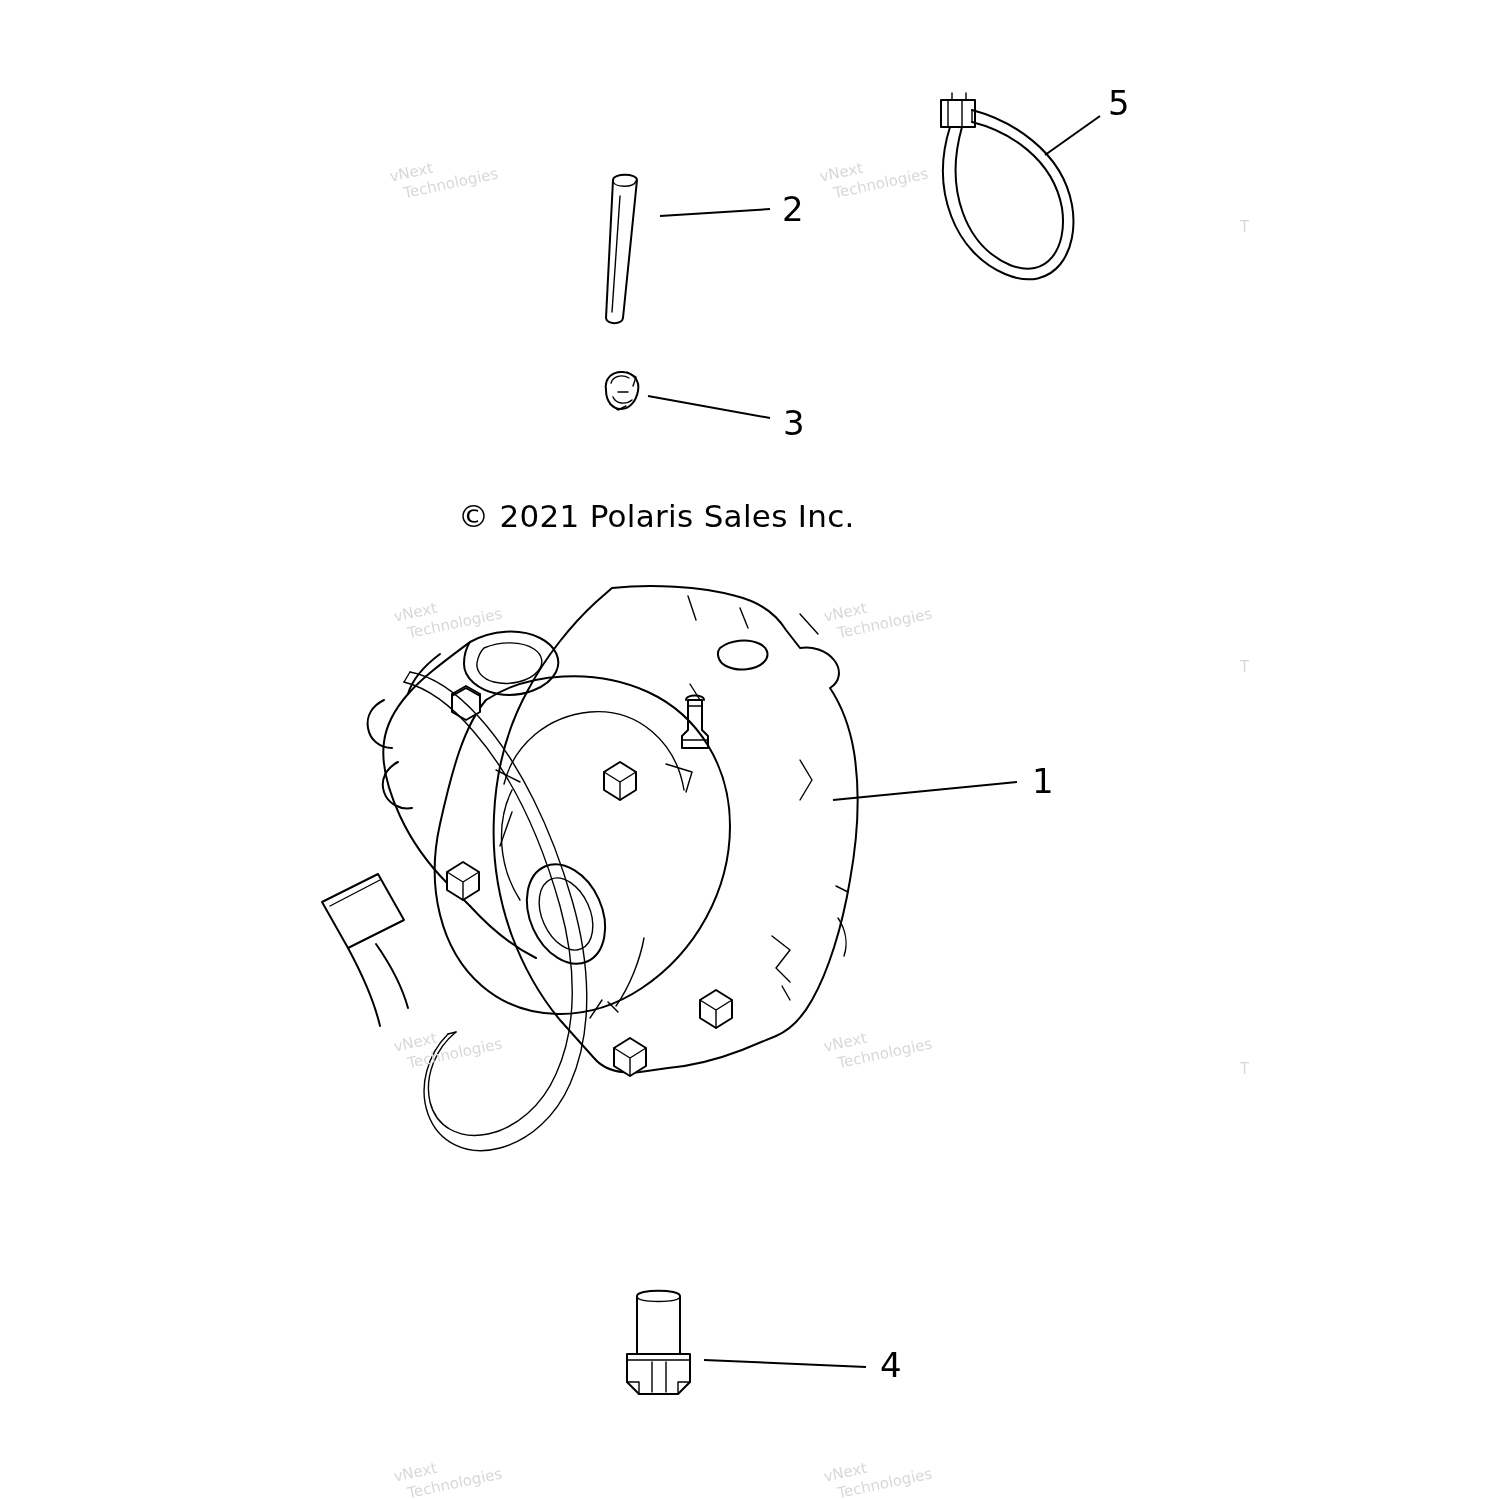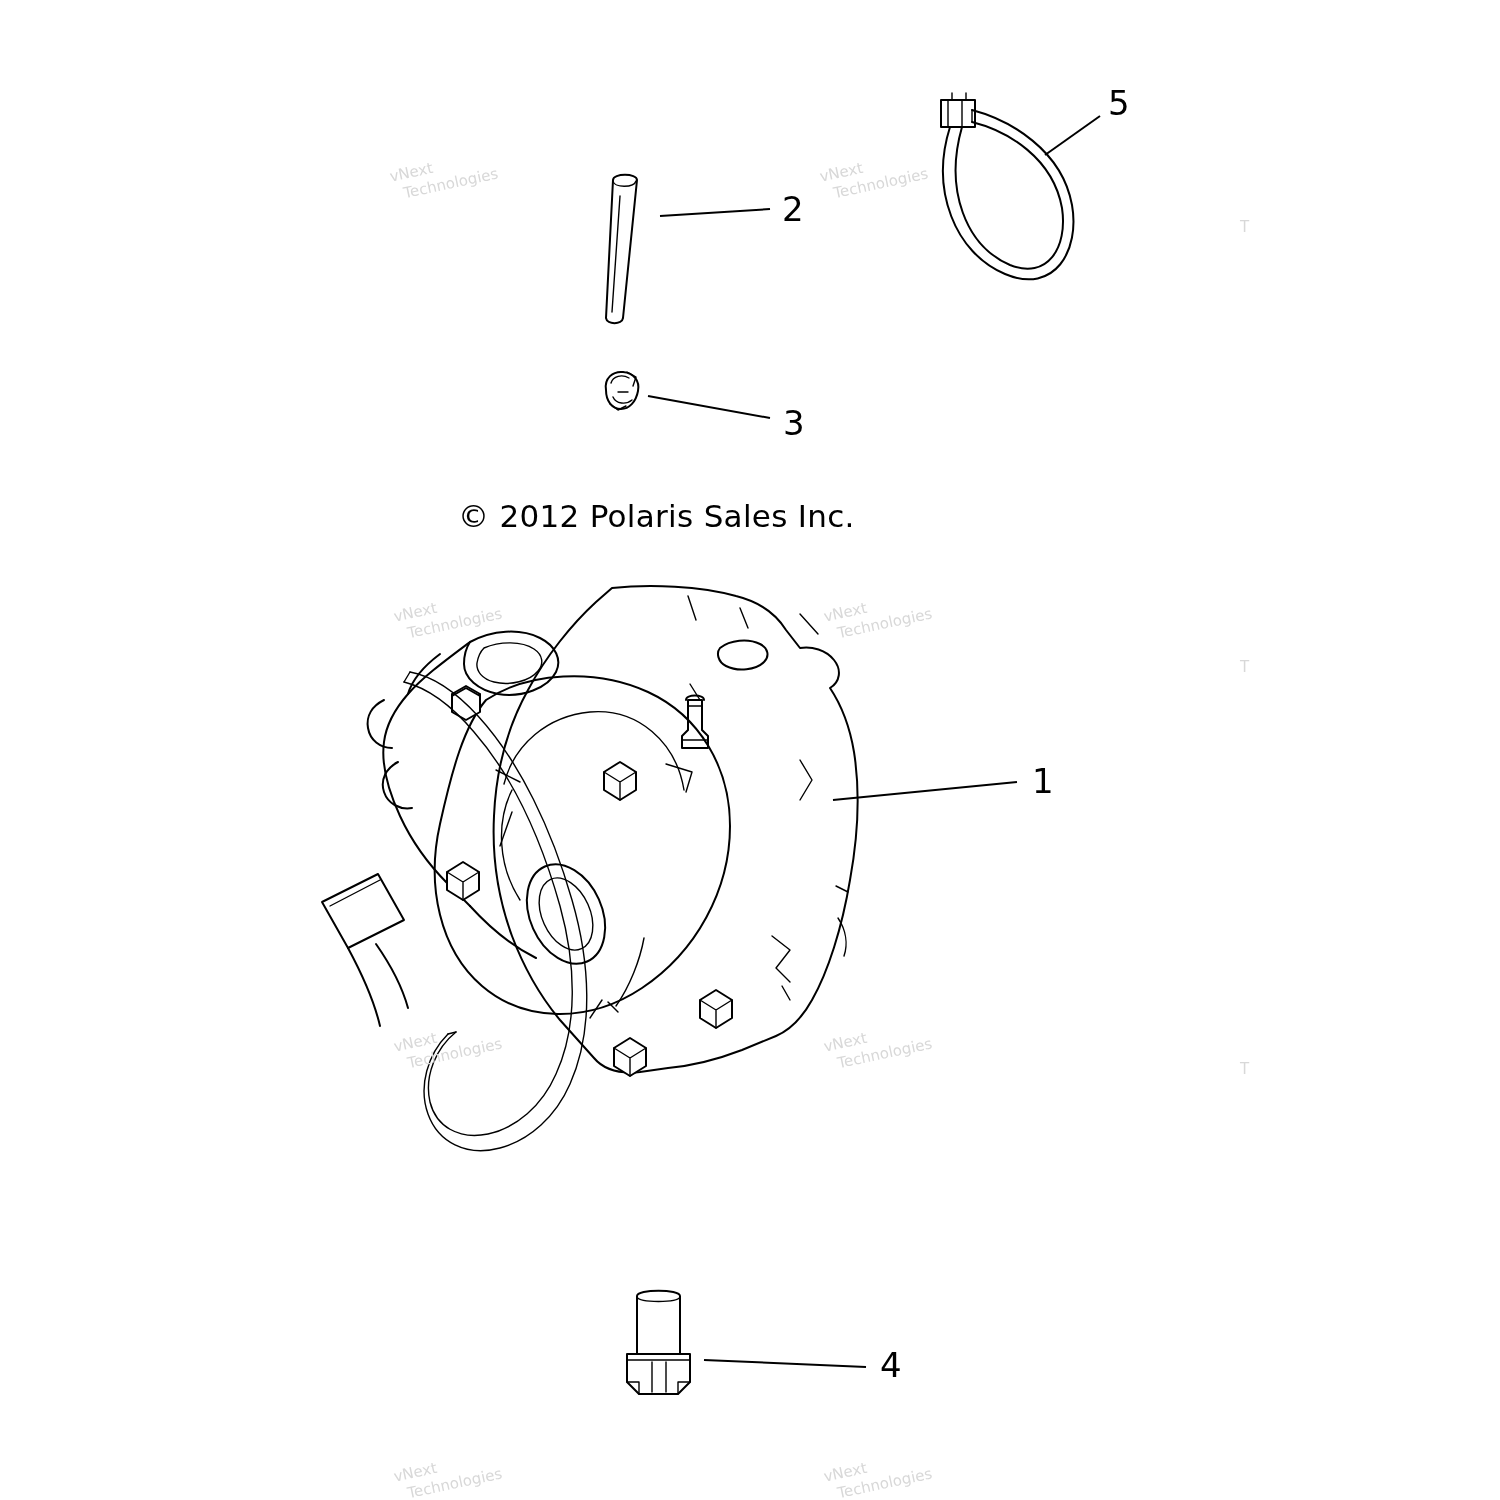--- a/index.html
+++ b/index.html
@@ -235,21 +235,21 @@
   <div class="wm-t" style="left:1240px; top:1060px;">T</div>
 
   <div class="wm" style="left:392px; top:1468px;">
     <span>vNext</span><span class="l2">Technologies</span>
   </div>
   <div class="wm" style="left:822px; top:1468px;">
     <span>vNext</span><span class="l2">Technologies</span>
   </div>
 
   <div class="copyright" style="left:458px; top:498px;">
-    <span>© 2012 Polaris Sales Inc.</span>
+    <span>© 2021 Polaris Sales Inc.</span>
   </div>
 
   <div class="callout" style="left:782px; top:192px;">2</div>
   <div class="callout" style="left:1108px; top:86px;">5</div>
   <div class="callout" style="left:783px; top:406px;">3</div>
   <div class="callout" style="left:1032px; top:764px;">1</div>
   <div class="callout" style="left:880px; top:1348px;">4</div>
 
 </div>
 

